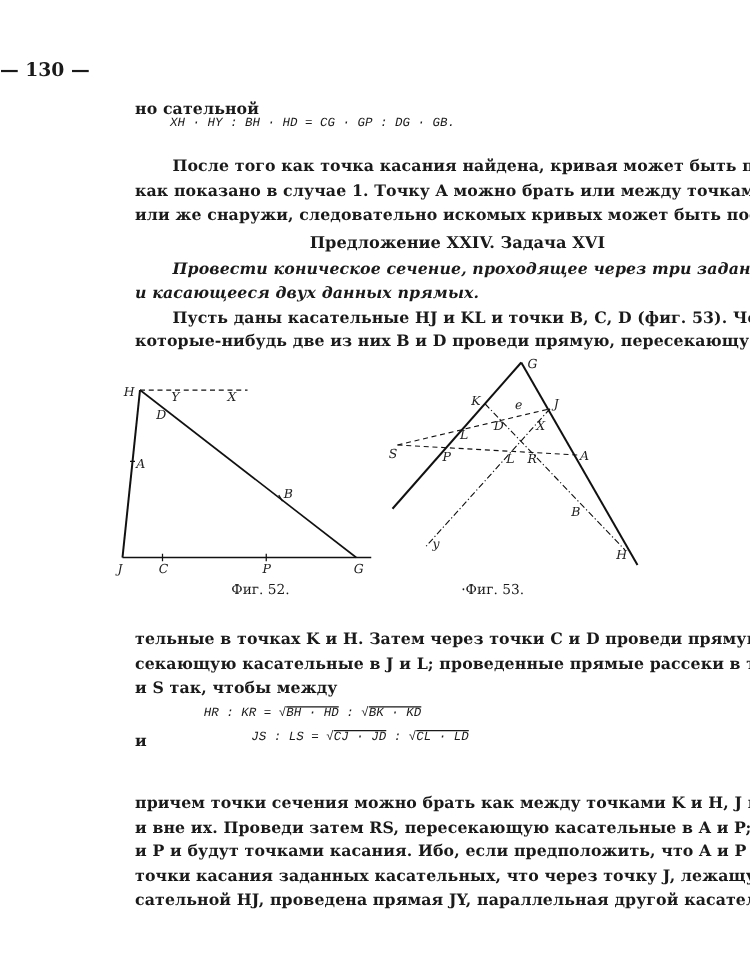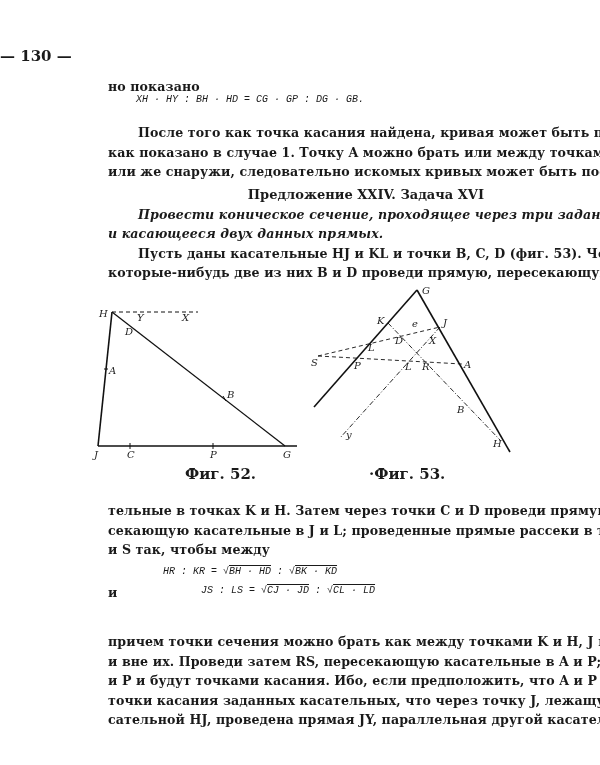--- a/index.html
+++ b/index.html
@@ -6,30 +6,30 @@
   body { width:600px; height:765px; position:relative; overflow:hidden;
          font-family:"DejaVu Serif", "Liberation Serif", serif; color:#1a1a1a; }
   .abs { position:absolute; }
   .pagenum { top:47px; left:0; width:600px; text-align:left; font-size:15px; font-weight:bold; }
   .line { position:absolute; left:108px; width:400px; font-size:12.6px; font-weight:bold; white-space:nowrap; letter-spacing:0.1px; }
   .justify { text-align:justify; text-align-last:justify; }
   .indent { padding-left:30px; width:370px; }
   .formula { position:absolute; left:0; width:500px; text-align:center; font-size:10px; font-style:italic; font-family:Liberation Mono, monospace; }
   .heading { position:absolute; left:0; width:484px; text-align:right; font-size:13px; font-weight:bold; }
   .ital { font-style:italic; }
-  .caption { position:absolute; font-size:15px; font-weight:bold; }
+  .caption { position:absolute; font-size:11px; font-weight:normal; }
   svg text { font-family:"DejaVu Serif", serif; font-style:italic; font-size:10px; fill:#222; }
   .ov { text-decoration: overline; text-align: right; }
 </style>
 </head>
 <body>
 
 <div class="abs pagenum">— 130 —</div>
 
-<div class="line" style="top:79px;">но показано</div>
+<div class="line" style="top:79px;">но сательной</div>
 <div class="formula" style="top:94px;">XH · HY : BH · HD = CG · GP : DG · GB.</div>
 
 <div>
   <div class="line justify indent" style="top:125px;">После того как точка касания найдена, кривая может быть построена</div>
   <div class="line justify" style="top:145px;">как показано в случае 1. Точку A можно брать или между точками H и J,</div>
   <div class="line justify" style="top:164px;">или же снаружи, следовательно искомых кривых может быть построено две.</div>
 </div>
 
 <div class="heading" style="top:187px;">Предложение XXIV. Задача XVI</div>
 

